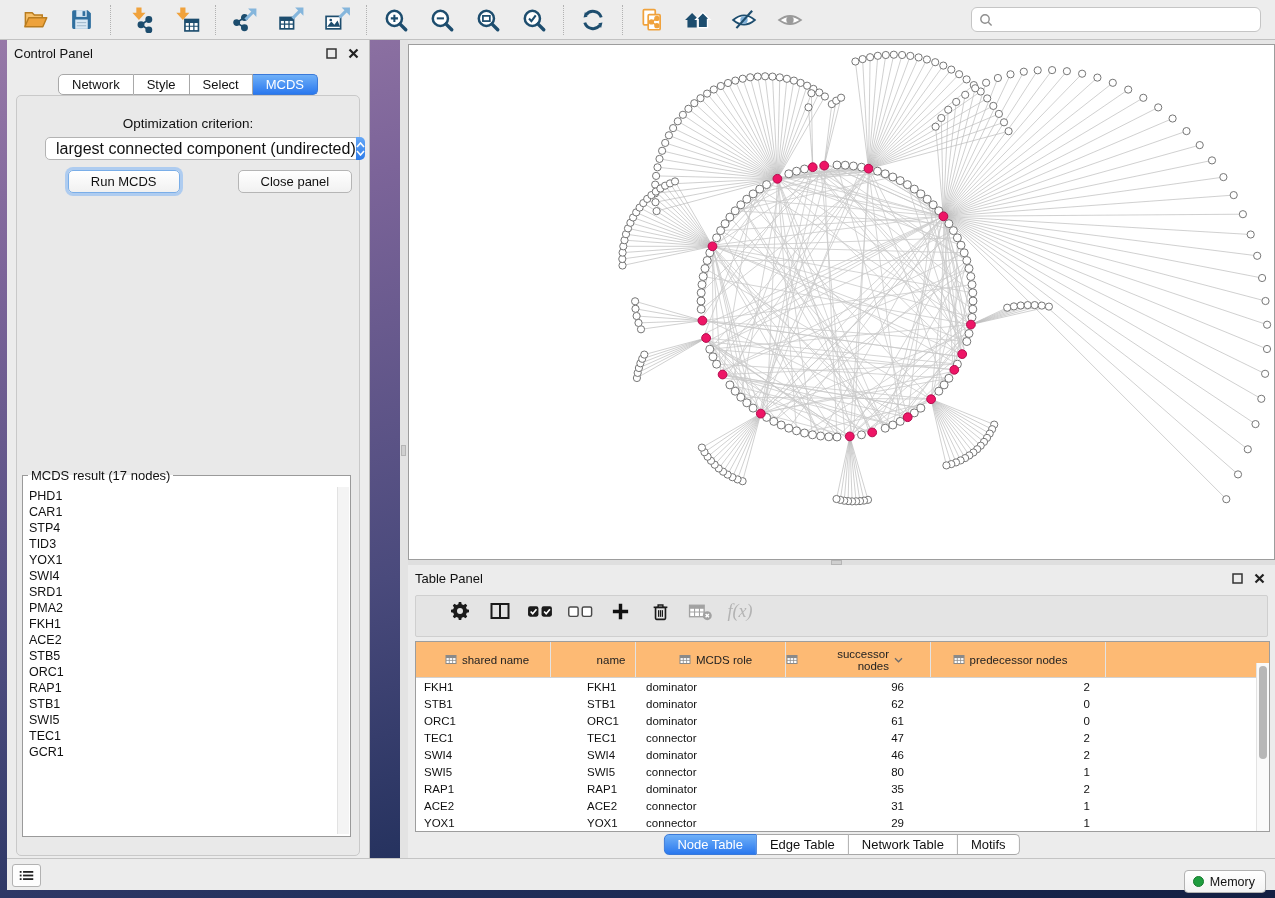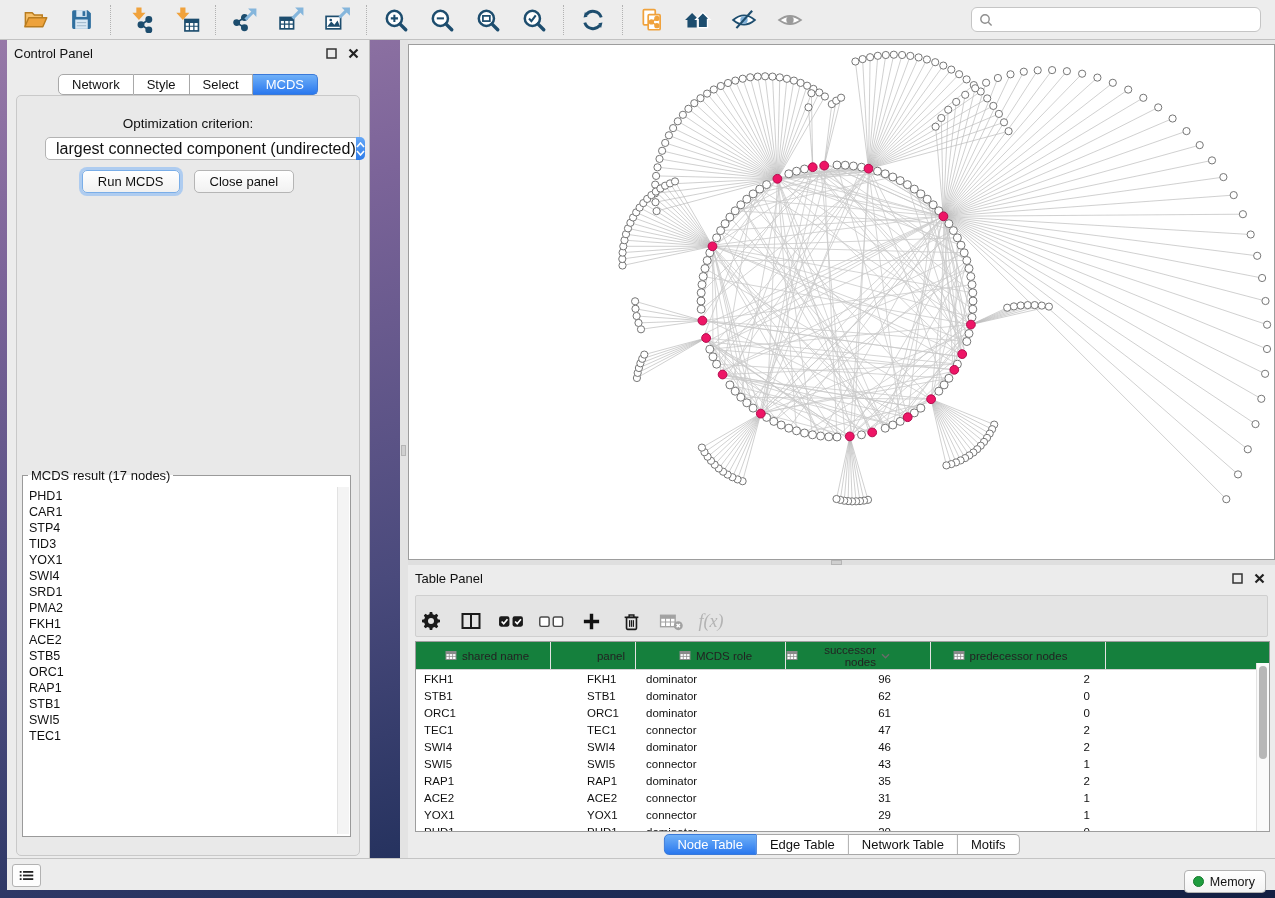--- a/index.html
+++ b/index.html
@@ -35,22 +35,22 @@
   .cp-body { position:absolute; top:55px; left:9px; right:9px; bottom:2px; background:#e9e9e9;
     border:1px solid #c9c9c9; border-radius:5px; }
   .opt-label { position:absolute; top:20px; left:0; right:0; text-align:center; font-size:13.5px; color:#111; }
   .select-box { position:absolute; top:41px; left:28px; width:315px; height:23px; background:#fff;
     border:1px solid #b3b3b3; border-radius:5px; display:flex; align-items:center; cursor:pointer; }
   .select-box .sel-text { flex:1; font-size:16px; padding-left:10px; color:#111; white-space:nowrap; }
   .stepper { width:21px; height:23px; margin:-1px -1px -1px 0; border-radius:0 5px 5px 0;
     background:linear-gradient(#66a8f7,#2d7be9); display:flex; flex-direction:column; align-items:center;
     justify-content:center; gap:2px; }
   .btn-row { position:absolute; top:74px; left:0; right:0; display:flex; justify-content:center; gap:14px; }
-  .mac-btn { height:23px; padding:0 15px; font-size:13px; font-family:inherit; color:#111;
-    background:linear-gradient(#ffffff,#f1f1f1); border:1px solid #b5b5b5; border-radius:5px; cursor:pointer; }
+  .mac-btn { height:23px; padding:0 22px; font-size:13px; font-family:inherit; color:#111;
+    background:linear-gradient(#ffffff,#f1f1f1); border:1px solid #b5b5b5; border-radius:5px; cursor:pointer;margin-left:44px; }
   .mac-btn.focused { border-color:#7aaee8; box-shadow:0 0 0 3px rgba(125,180,245,.55); }
   fieldset#mcds-result { position:absolute; top:372px; left:5px; right:8px; bottom:18px; background:#fff;
     border:1px solid #9a9a9a; margin:0; padding:2px 0 0 0; }
   fieldset#mcds-result legend { font-size:13px; padding:0 3px; margin-left:5px; color:#111; }
   #mcds-list { position:absolute; top:3px; left:0; right:14px; bottom:2px; overflow:hidden;
     font-size:12.5px; line-height:16px; padding-left:6px; color:#111; }
   .mcds-scroll { position:absolute; top:2px; right:1px; bottom:2px; width:12px; background:#f4f4f4;
     border-left:1px solid #e2e2e2; }
 
   
@@ -69,37 +69,37 @@
     border-bottom:1px solid #b8b8b8; display:flex; align-items:center; justify-content:center;
     font-size:12.5px; color:#111; }
   .traffic { position:absolute; left:9px; top:4px; display:flex; gap:8px; }
   .light { width:12px; height:12px; border-radius:50%; border:1px solid rgba(0,0,0,.15); padding:0; cursor:pointer; }
   .light.red { background:#fc605c; } .light.yellow { background:#fdbc40; } .light.green { background:#34c749; }
   #net-canvas { position:relative; width:865px; height:494px; background:#fff; }
 
   
   #table-panel { position:absolute; top:525px; left:0; width:867px; height:293px; background:#ececec; }
   #tp-toolbar { position:absolute; top:30px; left:7px; right:7px; height:42px; background:#e4e4e4;
-    border:1px solid #cfcfcf; border-radius:2px; display:flex; align-items:flex-end; gap:10px; padding:0 0; }
+    border:1px solid #cfcfcf; border-radius:2px; display:flex; align-items:flex-start; gap:10px; padding:0 29px; }
   .tp-icon-btn { border:none; background:transparent; padding:0; width:30px; height:30px; display:flex;
     align-items:center; justify-content:center; cursor:pointer; }
   .tp-icon-btn.disabled { cursor:default; }
   .fx-label { font-family:"Liberation Serif", serif; font-style:italic; font-size:18px; color:#b3b3b3; }
   #tp-table { position:absolute; top:76px; left:7px; right:5px; height:191px; background:#fff;
     border:1px solid #9d9d9d; overflow:hidden; }
-  .thead { display:flex; height:28px; background:#15803d; border-bottom:1px solid #d2d2d2; }
+  .thead { display:flex; height:36px; background:#fdba74; border-bottom:1px solid #d2d2d2; }
   .th { display:flex; align-items:center; justify-content:center; gap:5px; font-size:11.5px; color:#222;
     border-right:1px solid #e3e3e3; cursor:pointer; }
   .th:last-child { border-right:none; cursor:default; }
   .tr { display:flex; height:17px; align-items:center; cursor:default; }
   .td { font-size:11.5px; color:#111; white-space:nowrap; overflow:hidden; }
   .c0 { width:135px; padding-left:8px; }
   .c1 { width:85px;  padding-left:36px; }
   .c2 { width:150px; padding-left:10px; }
-  .c3 { width:145px; text-align:right; padding-right:40px; }
+  .c3 { width:145px; text-align:right; padding-right:27px; }
   .c4 { width:175px; text-align:right; padding-right:16px; }
   .cf { flex:1; }
   .tbl-scroll { position:absolute; top:21px; right:0; bottom:0; width:13px; background:#fafafa;
     border-left:1px solid #e3e3e3; }
   .tbl-thumb { position:absolute; top:3px; left:2px; width:8px; height:93px; background:#b7b7b7; border-radius:5px; cursor:grab; }
   #tp-tabs { position:absolute; top:269px; left:50%; transform:translateX(-50%); display:flex; }
 
   
   #status-bar { position:absolute; left:7px; top:858px; width:1268px; height:32px; background:#ececec;
     border-top:1px solid #c4c4c4; }
@@ -336,20 +336,21 @@
               <div>SRD1</div>
               <div>PMA2</div>
               <div>FKH1</div>
               <div>ACE2</div>
               <div>STB5</div>
               <div>ORC1</div>
               <div>RAP1</div>
               <div>STB1</div>
               <div>SWI5</div>
               <div>TEC1</div>
+              <div>GCR1</div>
             </div>
           <div class="mcds-scroll"></div>
         </div>
       </fieldset>
     </div>
   </div>
 
   <div id="vsplit">
     <div class="handle"></div>
   </div>
@@ -1075,21 +1076,21 @@
               <span style="display: flex;">
                 <svg width="12" height="11" viewBox="0 0 12 11">
                   <rect x="1" y="1.5" width="10" height="8" fill="#fff" stroke="#8a8a8a"></rect>
                   <rect x="1" y="1.5" width="10" height="2.6" fill="#8a8a8a"></rect>
                   <path d="M4.3 1.5 v8 M7.6 1.5 v8 M1 6.4 h10" stroke="#8a8a8a" stroke-width=".8" fill="none"></path>
                 </svg>
               </span>
               <span>shared name</span>
             </div>
             <div class="th c1">
-              <span>panel</span>
+              <span>name</span>
             </div>
             <div class="th c2">
               <span style="display: flex;">
                 <svg width="12" height="11" viewBox="0 0 12 11">
                   <rect x="1" y="1.5" width="10" height="8" fill="#fff" stroke="#8a8a8a"></rect>
                   <rect x="1" y="1.5" width="10" height="2.6" fill="#8a8a8a"></rect>
                   <path d="M4.3 1.5 v8 M7.6 1.5 v8 M1 6.4 h10" stroke="#8a8a8a" stroke-width=".8" fill="none"></path>
                 </svg>
               </span>
               <span>MCDS role</span>
@@ -1159,21 +1160,21 @@
               <div class="td c1">SWI4</div>
               <div class="td c2">dominator</div>
               <div class="td c3">46</div>
               <div class="td c4">2</div>
               <div class="td cf"></div>
             </div>
             <div class="tr">
               <div class="td c0">SWI5</div>
               <div class="td c1">SWI5</div>
               <div class="td c2">connector</div>
-              <div class="td c3">43</div>
+              <div class="td c3">80</div>
               <div class="td c4">1</div>
               <div class="td cf"></div>
             </div>
             <div class="tr">
               <div class="td c0">RAP1</div>
               <div class="td c1">RAP1</div>
               <div class="td c2">dominator</div>
               <div class="td c3">35</div>
               <div class="td c4">2</div>
               <div class="td cf"></div>

